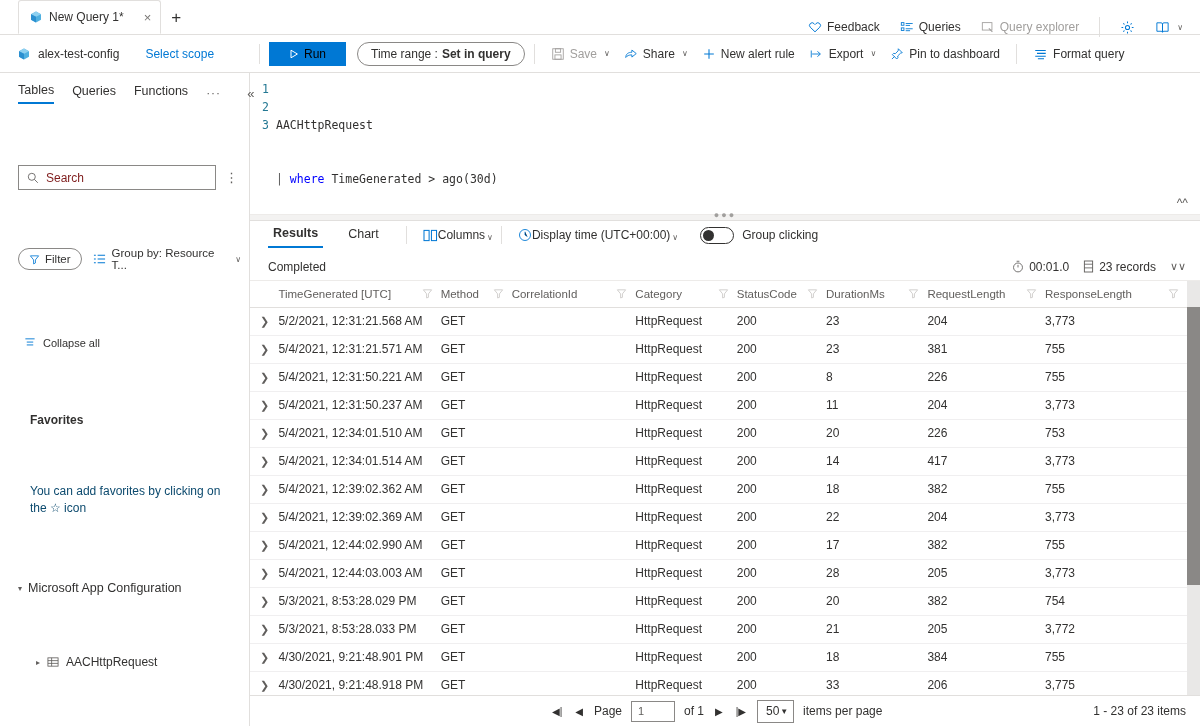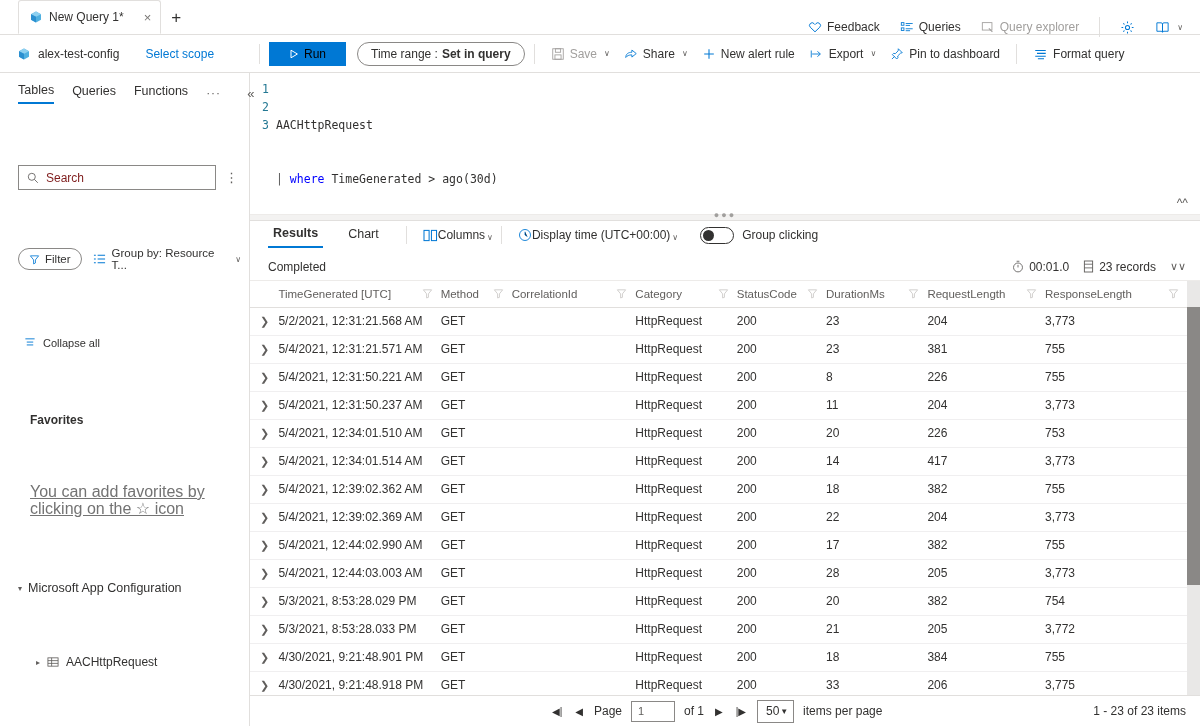--- a/index.html
+++ b/index.html
@@ -85,21 +85,21 @@
   }
   .kebab { color: #605e5c; font-size: 13px; padding: 0 3px; }
   .filterrow { display: flex; align-items: center; gap: 11px; padding: 9px 8px 0 18px; }
   .pill {
     height: 22px; border: 1px solid #8a8886; border-radius: 11px;
     display: flex; align-items: center; gap: 5px; padding: 0 10px; font-size: 11.5px;
   }
   .groupby { display: flex; align-items: center; gap: 6px; font-size: 11.5px; }
   .collapseall { display: flex; align-items: center; gap: 7px; padding: 18px 0 0 24px; font-size: 11px; }
   .favhdr { font-weight: bold; font-size: 12px; padding: 16px 0 0 30px; }
-  .favtext { font-size: 16px; color: #737373; padding: 8px 18px 0 30px; line-height: 17px; text-decoration: underline; }
+  .favtext { font-size: 12px; color: #0c4a6e; padding: 8px 18px 0 30px; line-height: 17px; }
   .grouphdr { display: flex; align-items: center; gap: 6px; padding: 16px 0 0 18px; font-size: 12.5px; }
   .tblrow { display: flex; align-items: center; gap: 7px; padding: 12px 0 0 36px; font-size: 12px; }
   .tri { font-size: 8px; color: #605e5c; }
 
   
   .right { flex: 1 1 auto; display: flex; flex-direction: column; min-width: 0; position: relative; }
 
   
   .editor { flex: 0 0 141px; position: relative; display: flex; padding-top: 7px; overflow: hidden; }
   .gutter { width: 26px; flex: 0 0 26px; text-align: right; padding-right: 7px; color: #237893; font-size: 11.5px; font-family: "DejaVu Sans Mono", monospace; line-height: 18px; }

